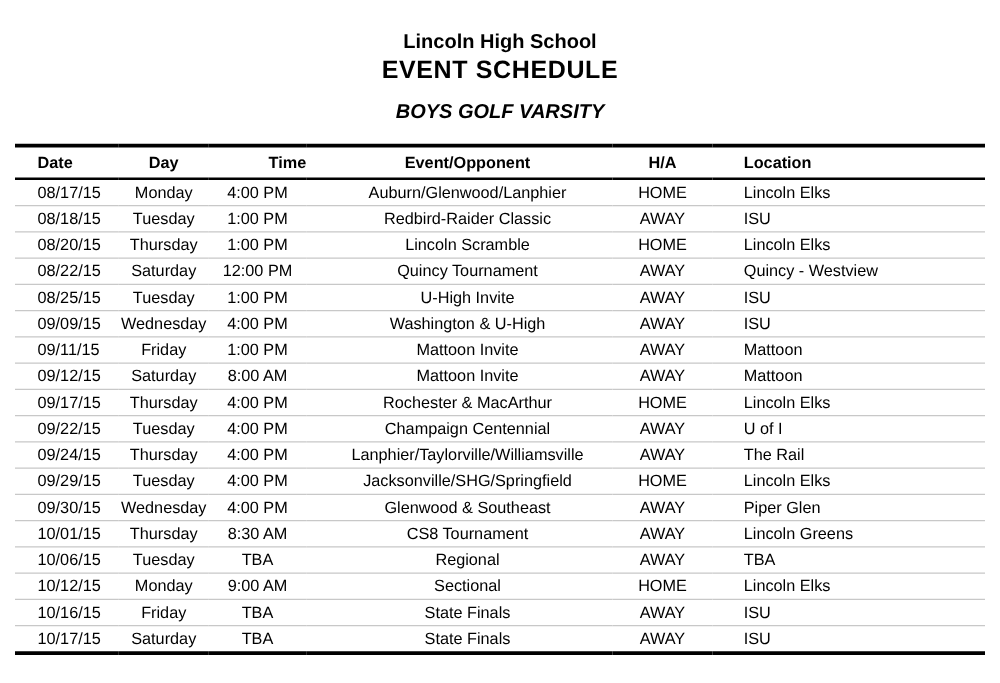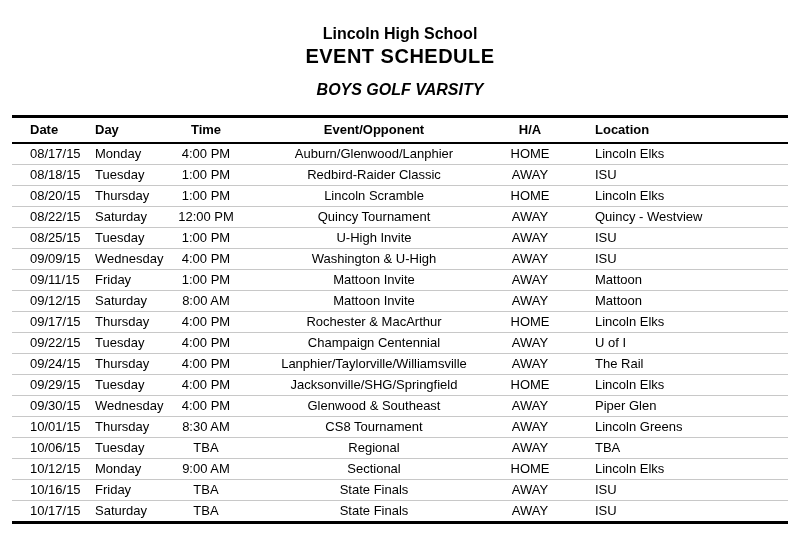--- a/index.html
+++ b/index.html
@@ -63,23 +63,23 @@
   }
   tbody tr:last-child {
     border-bottom: none;
   }
   td {
     padding: 3px 0 4px 0;
     line-height: 13px;
   }
   
   .col-0 { width: 83px;  padding-left: 18px; text-align: left; }
-  .col-1 { width: 72px;  text-align: left; }
+  .col-1 { width: 72px;  text-align: center; }
   .col-2 { width: 78px; }
-  th.col-2 { text-align: center; }
+  th.col-2 { text-align: right; }
   td.col-2 { text-align: center; }
   .col-3 { width: 245px; padding-left: 13px; text-align: center; }
   .col-4 { width: 80px;  text-align: center; }
   .col-5 { width: 218px; padding-left: 25px; text-align: left; }
 </style>
 </head>
 <body>
 
 <div class="page">
   <div class="titles">

